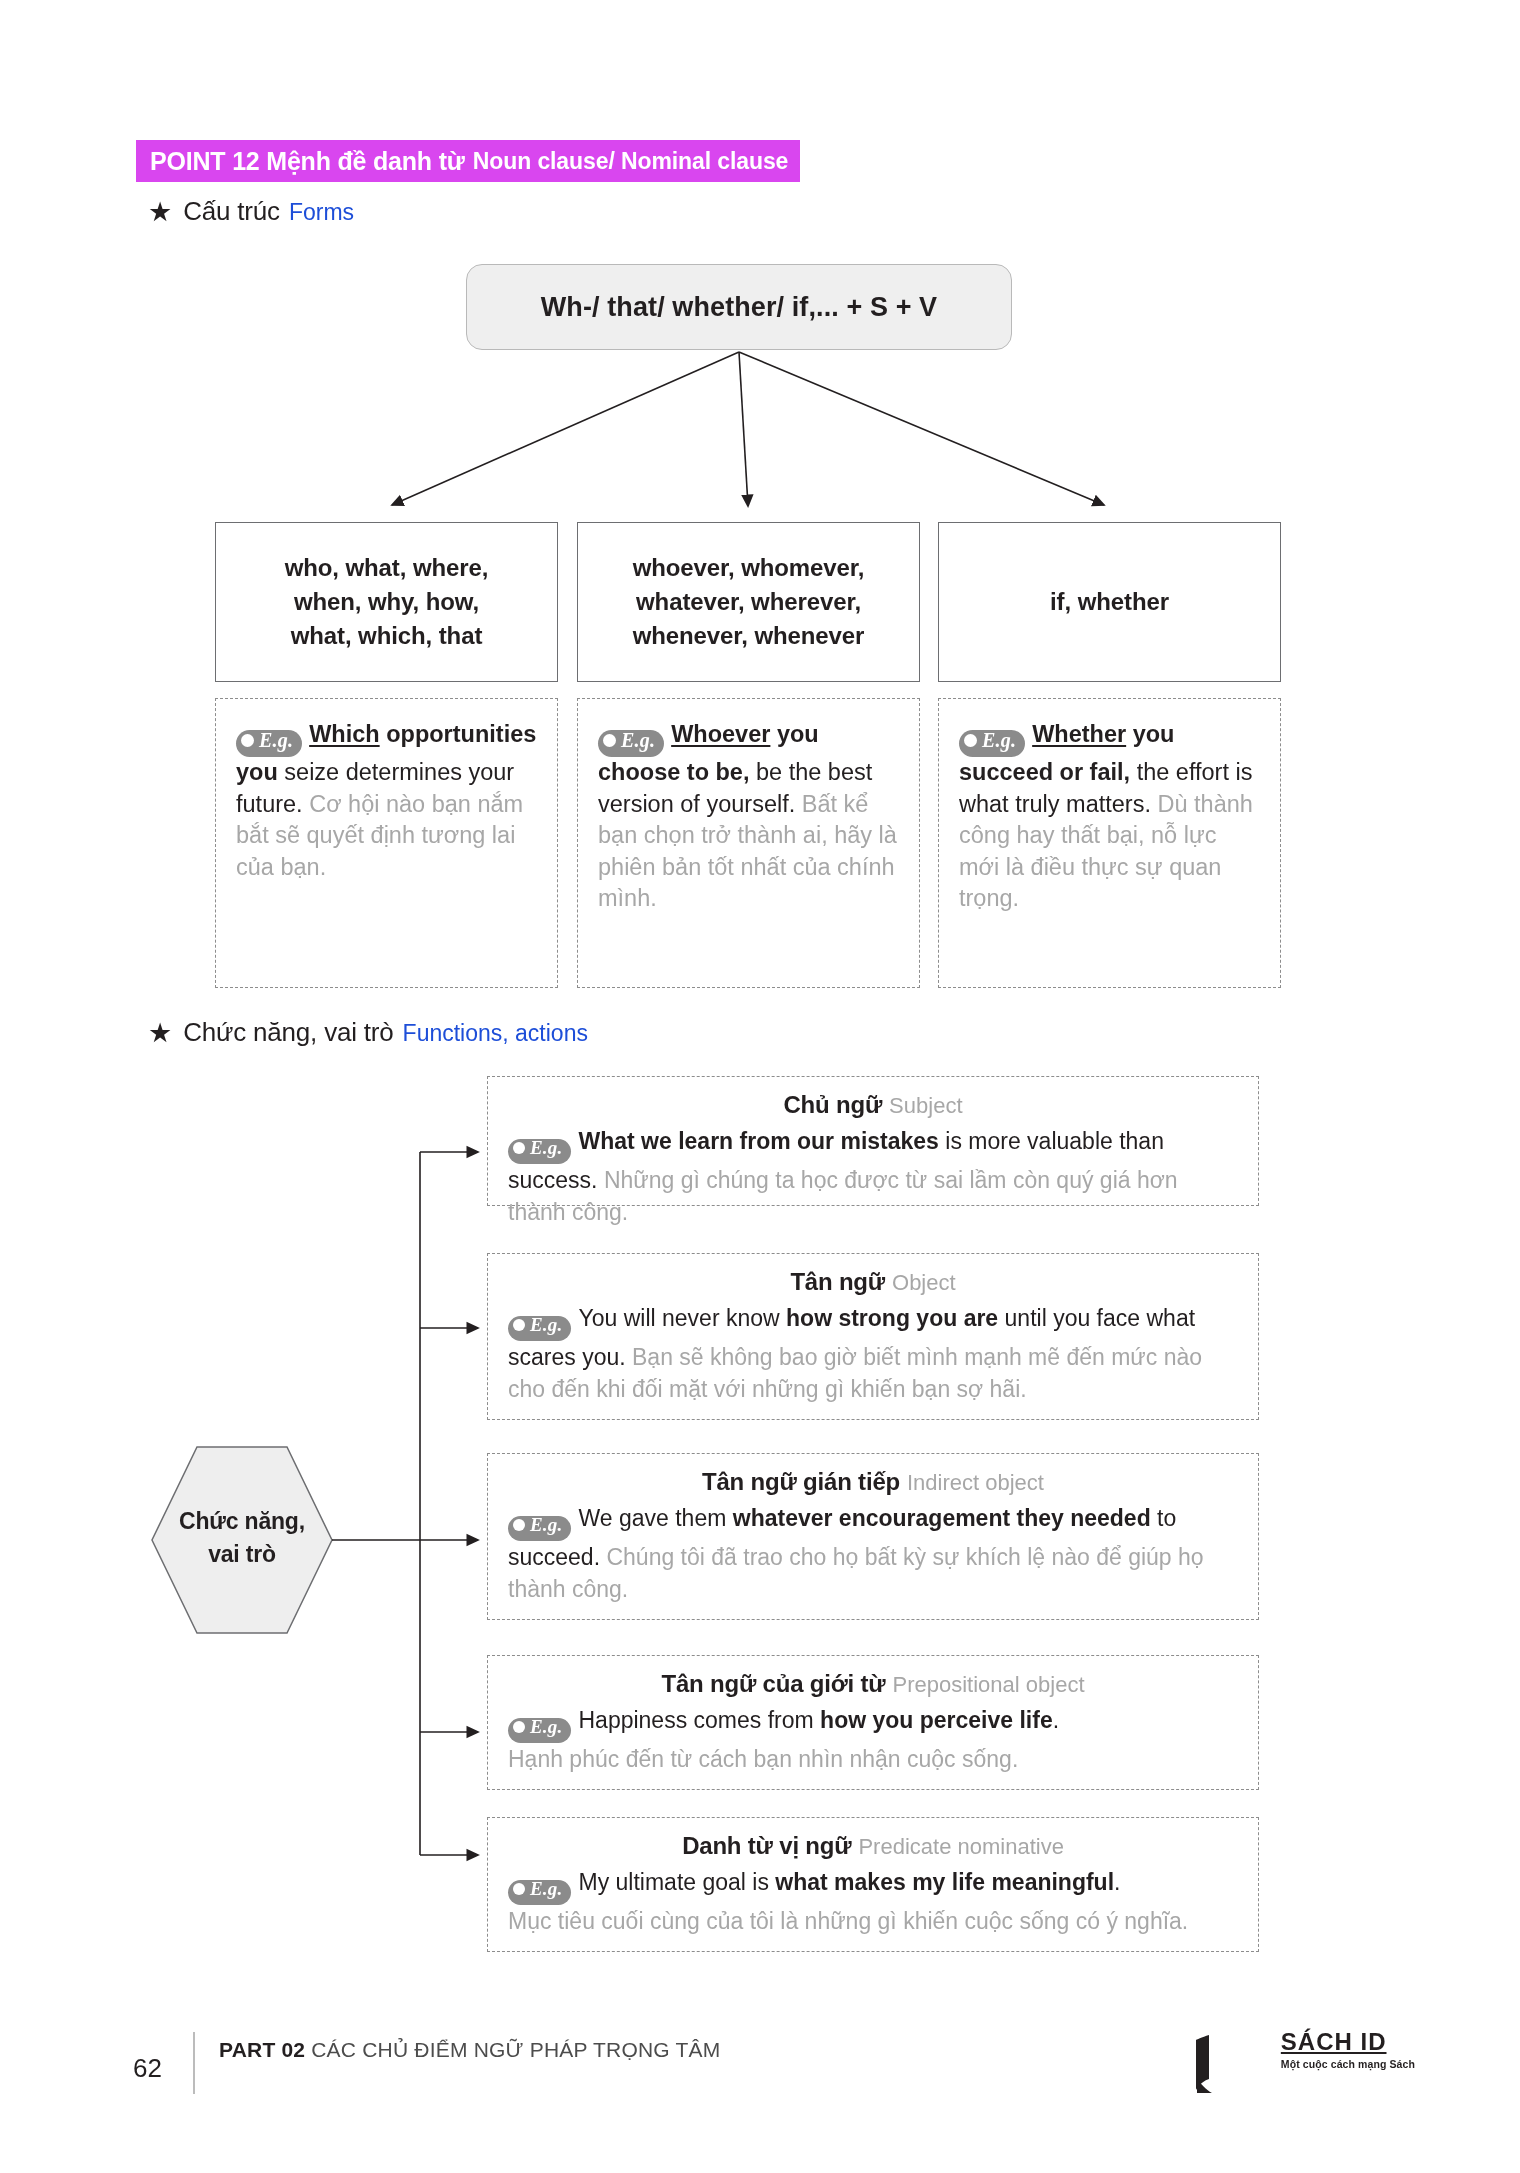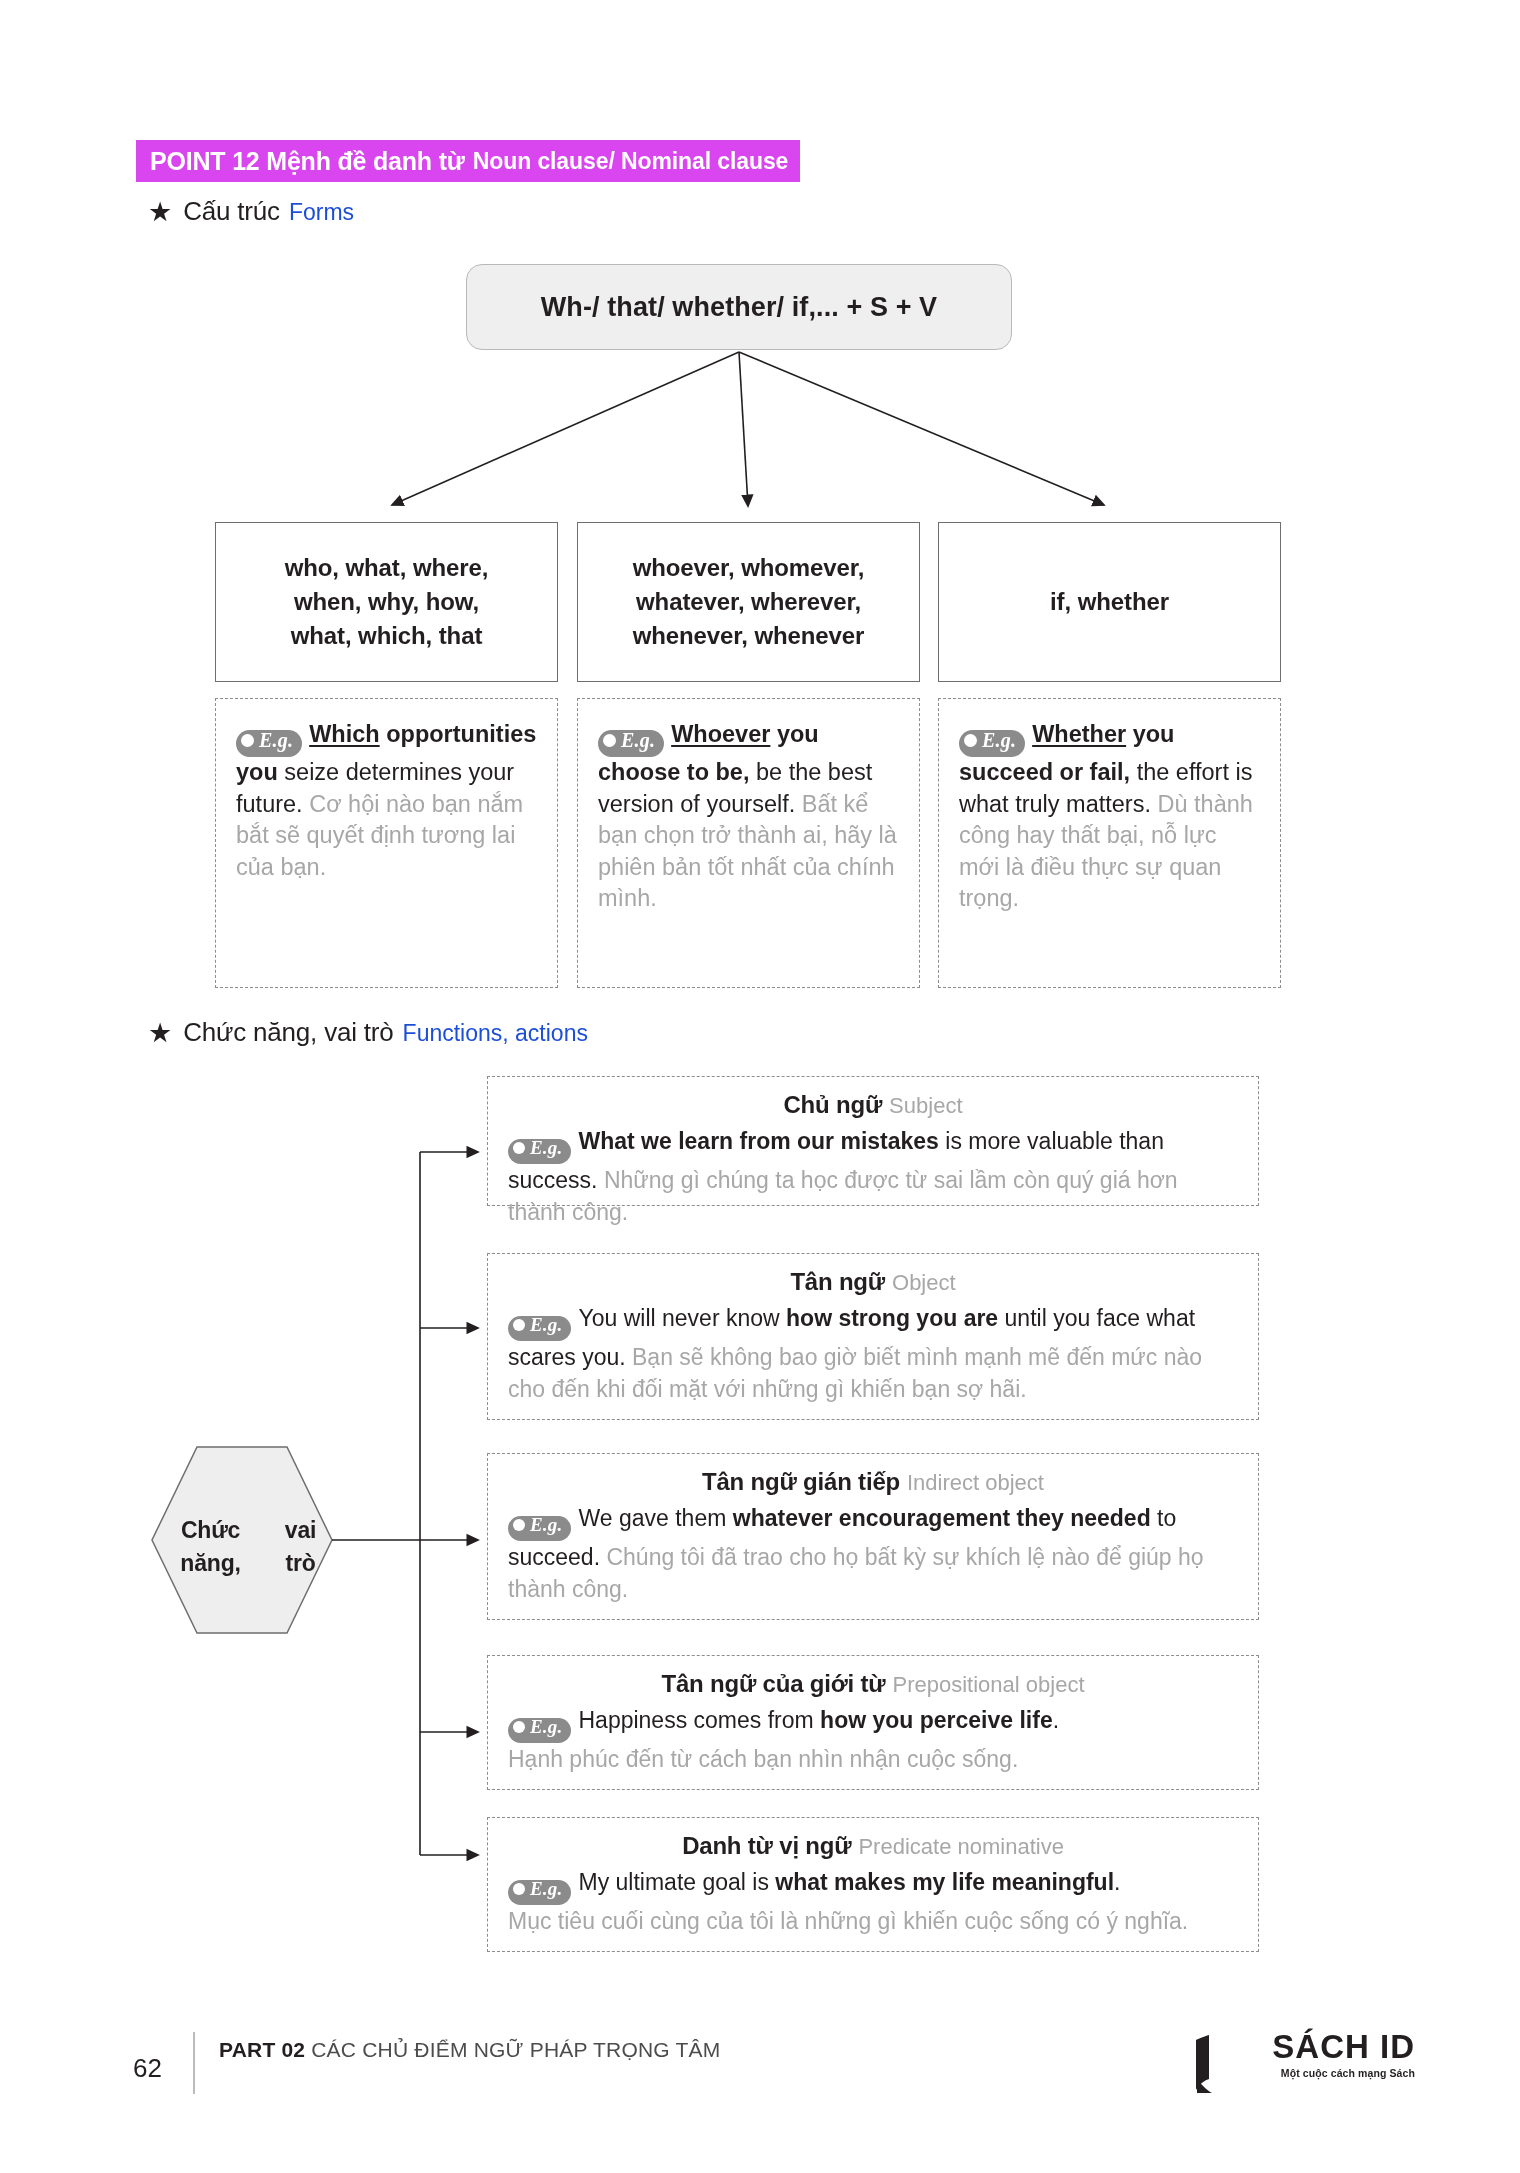--- a/index.html
+++ b/index.html
@@ -170,24 +170,24 @@
   
   .hex-wrap {
     position: absolute;
     left: 152px;
     top: 1447px;
     width: 180px;
     height: 186px;
   }
   .hex-label {
     position: absolute;
-    left: 0; top: 17px;
+    left: 0; top: 8px;
     width: 180px; height: 166px;
     display: flex;
-    flex-direction: row;
+    flex-direction: column;
     align-items: center;
     justify-content: center;
     font-size: 23px;
     font-weight: 700;
     line-height: 1.45;
     text-align: center;
     letter-spacing: -0.2px;
   }
 
   
@@ -258,25 +258,26 @@
   .brand {
     position: absolute;
     right: 105px;
     top: 2030px;
     display: flex;
     align-items: center;
   }
   .brand-mark { margin-right: 4px; }
   .brand-text { display: flex; flex-direction: column; }
   .brand-name {
-    font-size: 33px;
+    font-size: 24px;
     font-weight: 700;
     letter-spacing: 1px;
     line-height: 1;
     color: #231f20;
+    text-decoration: underline;
   }
   .brand-tag {
     font-size: 10.5px;
     font-weight: 700;
     color: #231f20;
     letter-spacing: 0.1px;
     margin-top: 4px;
     text-align: right;
   }
 </style>

